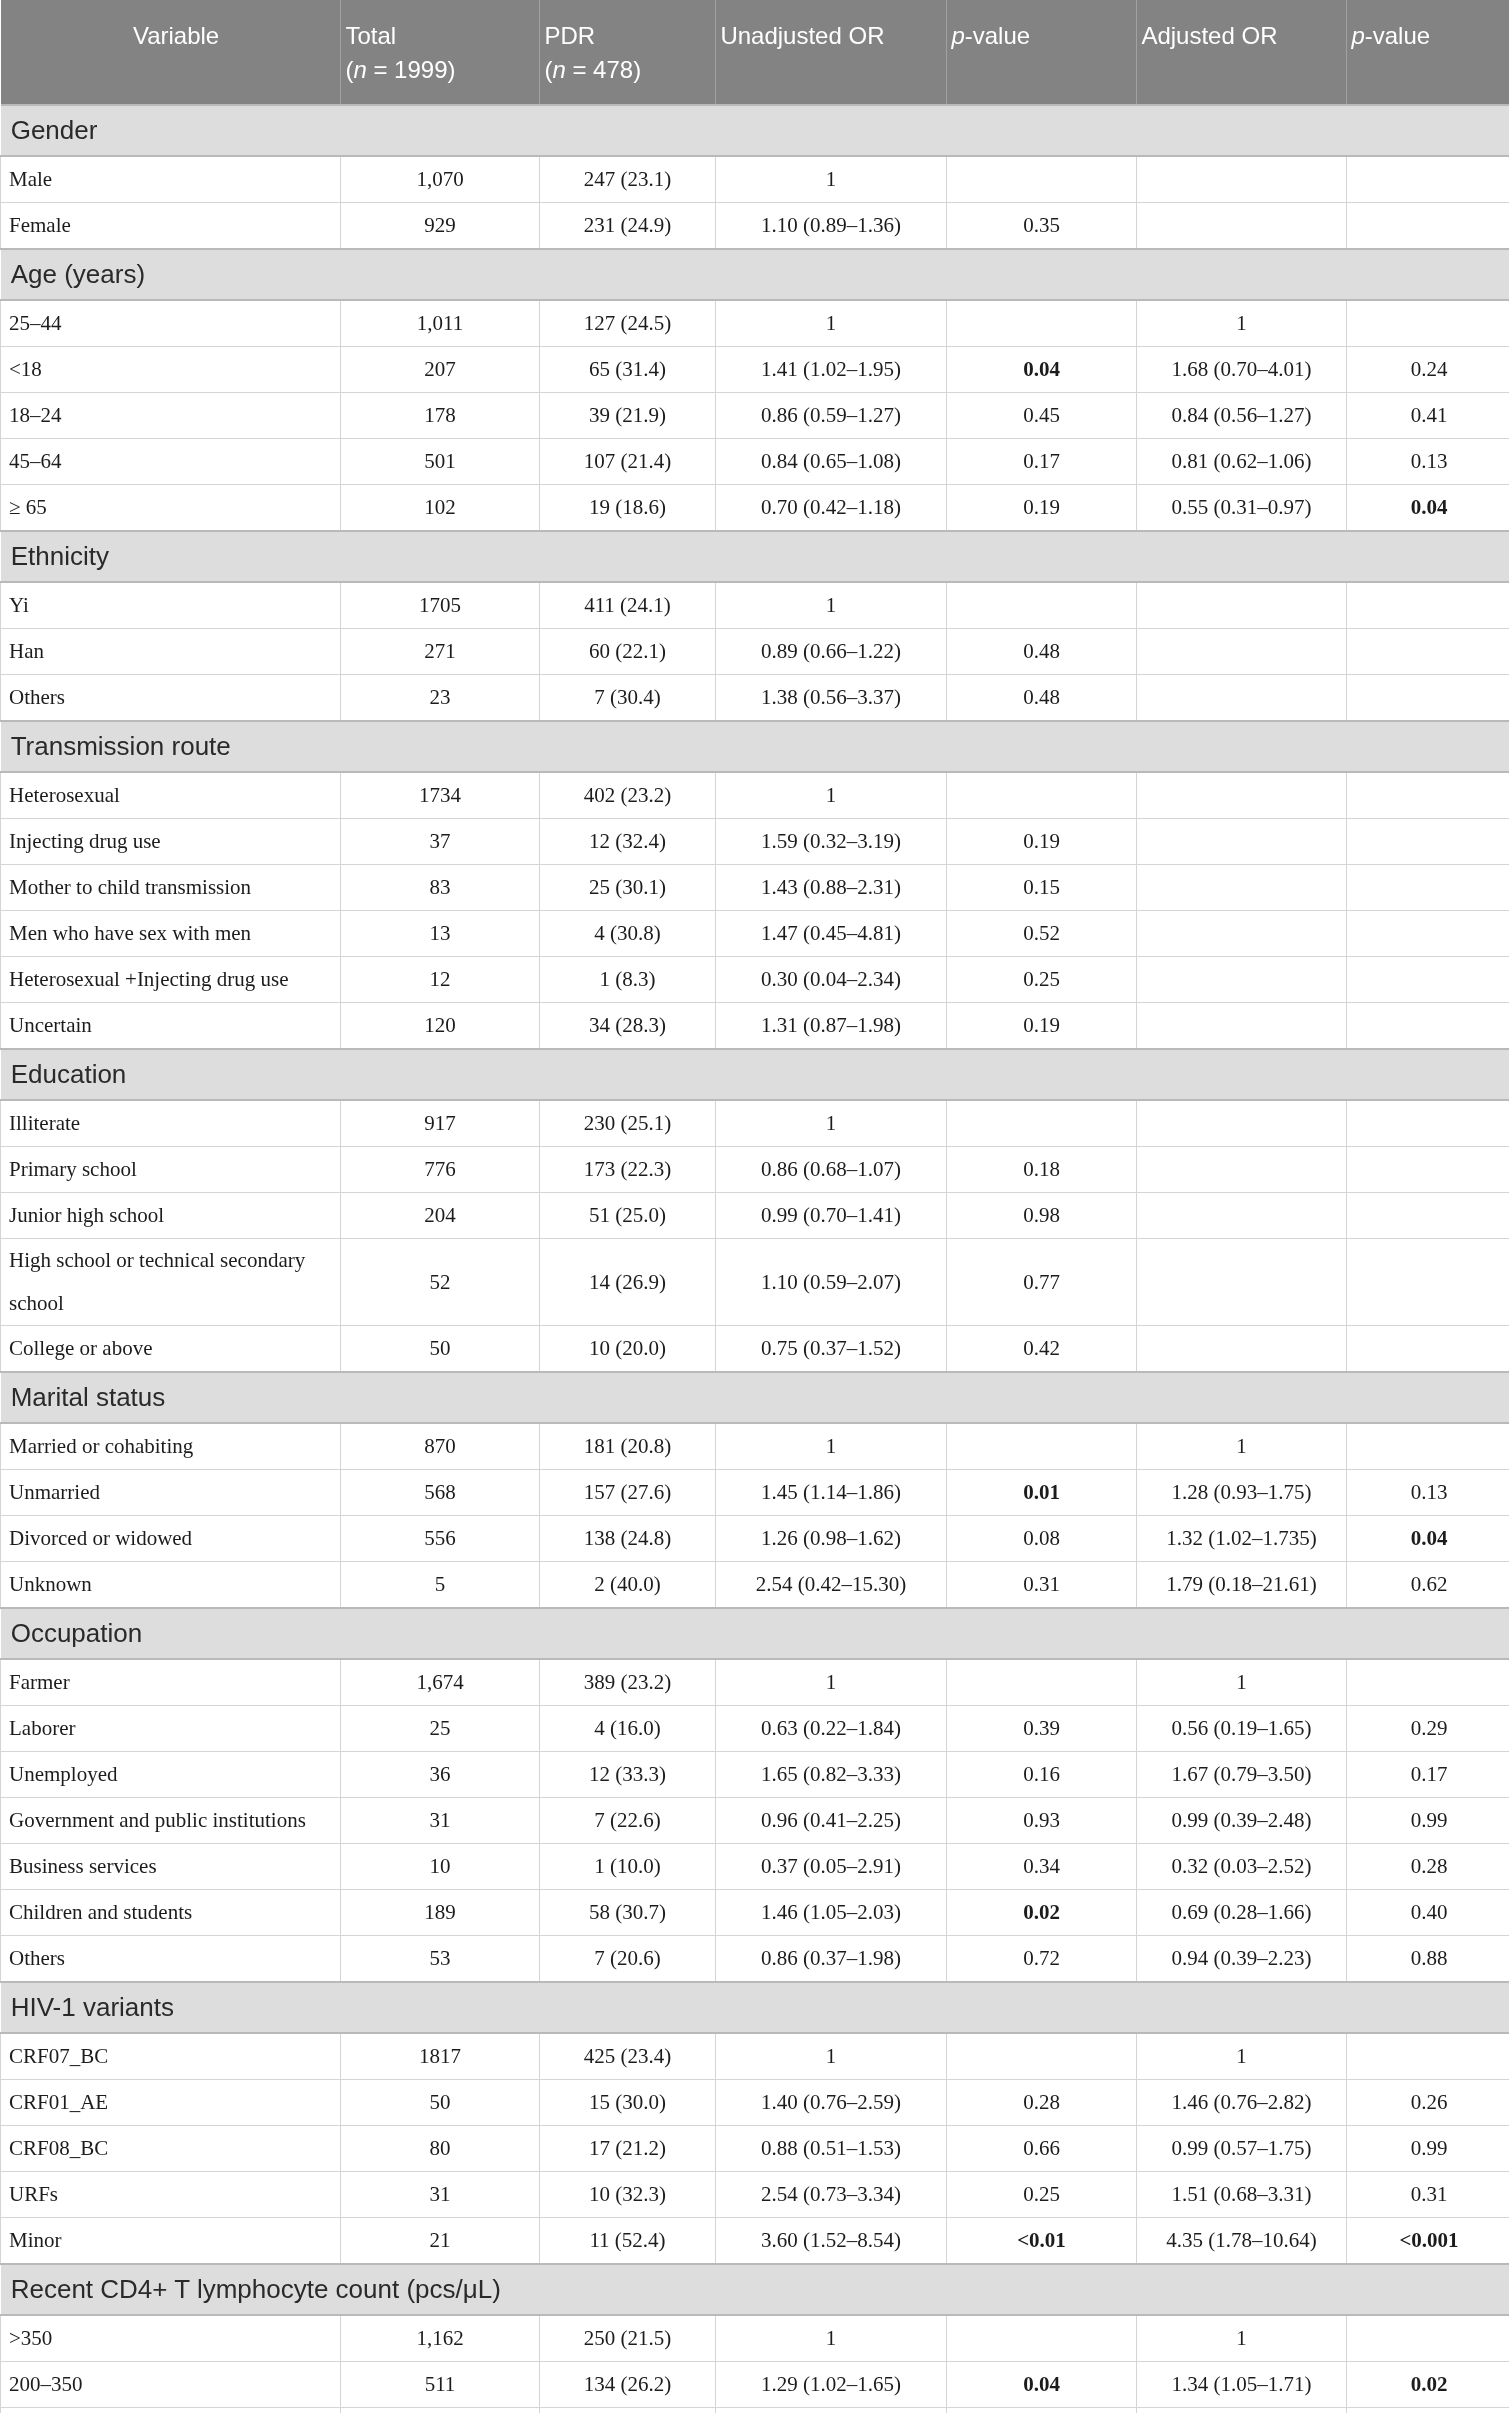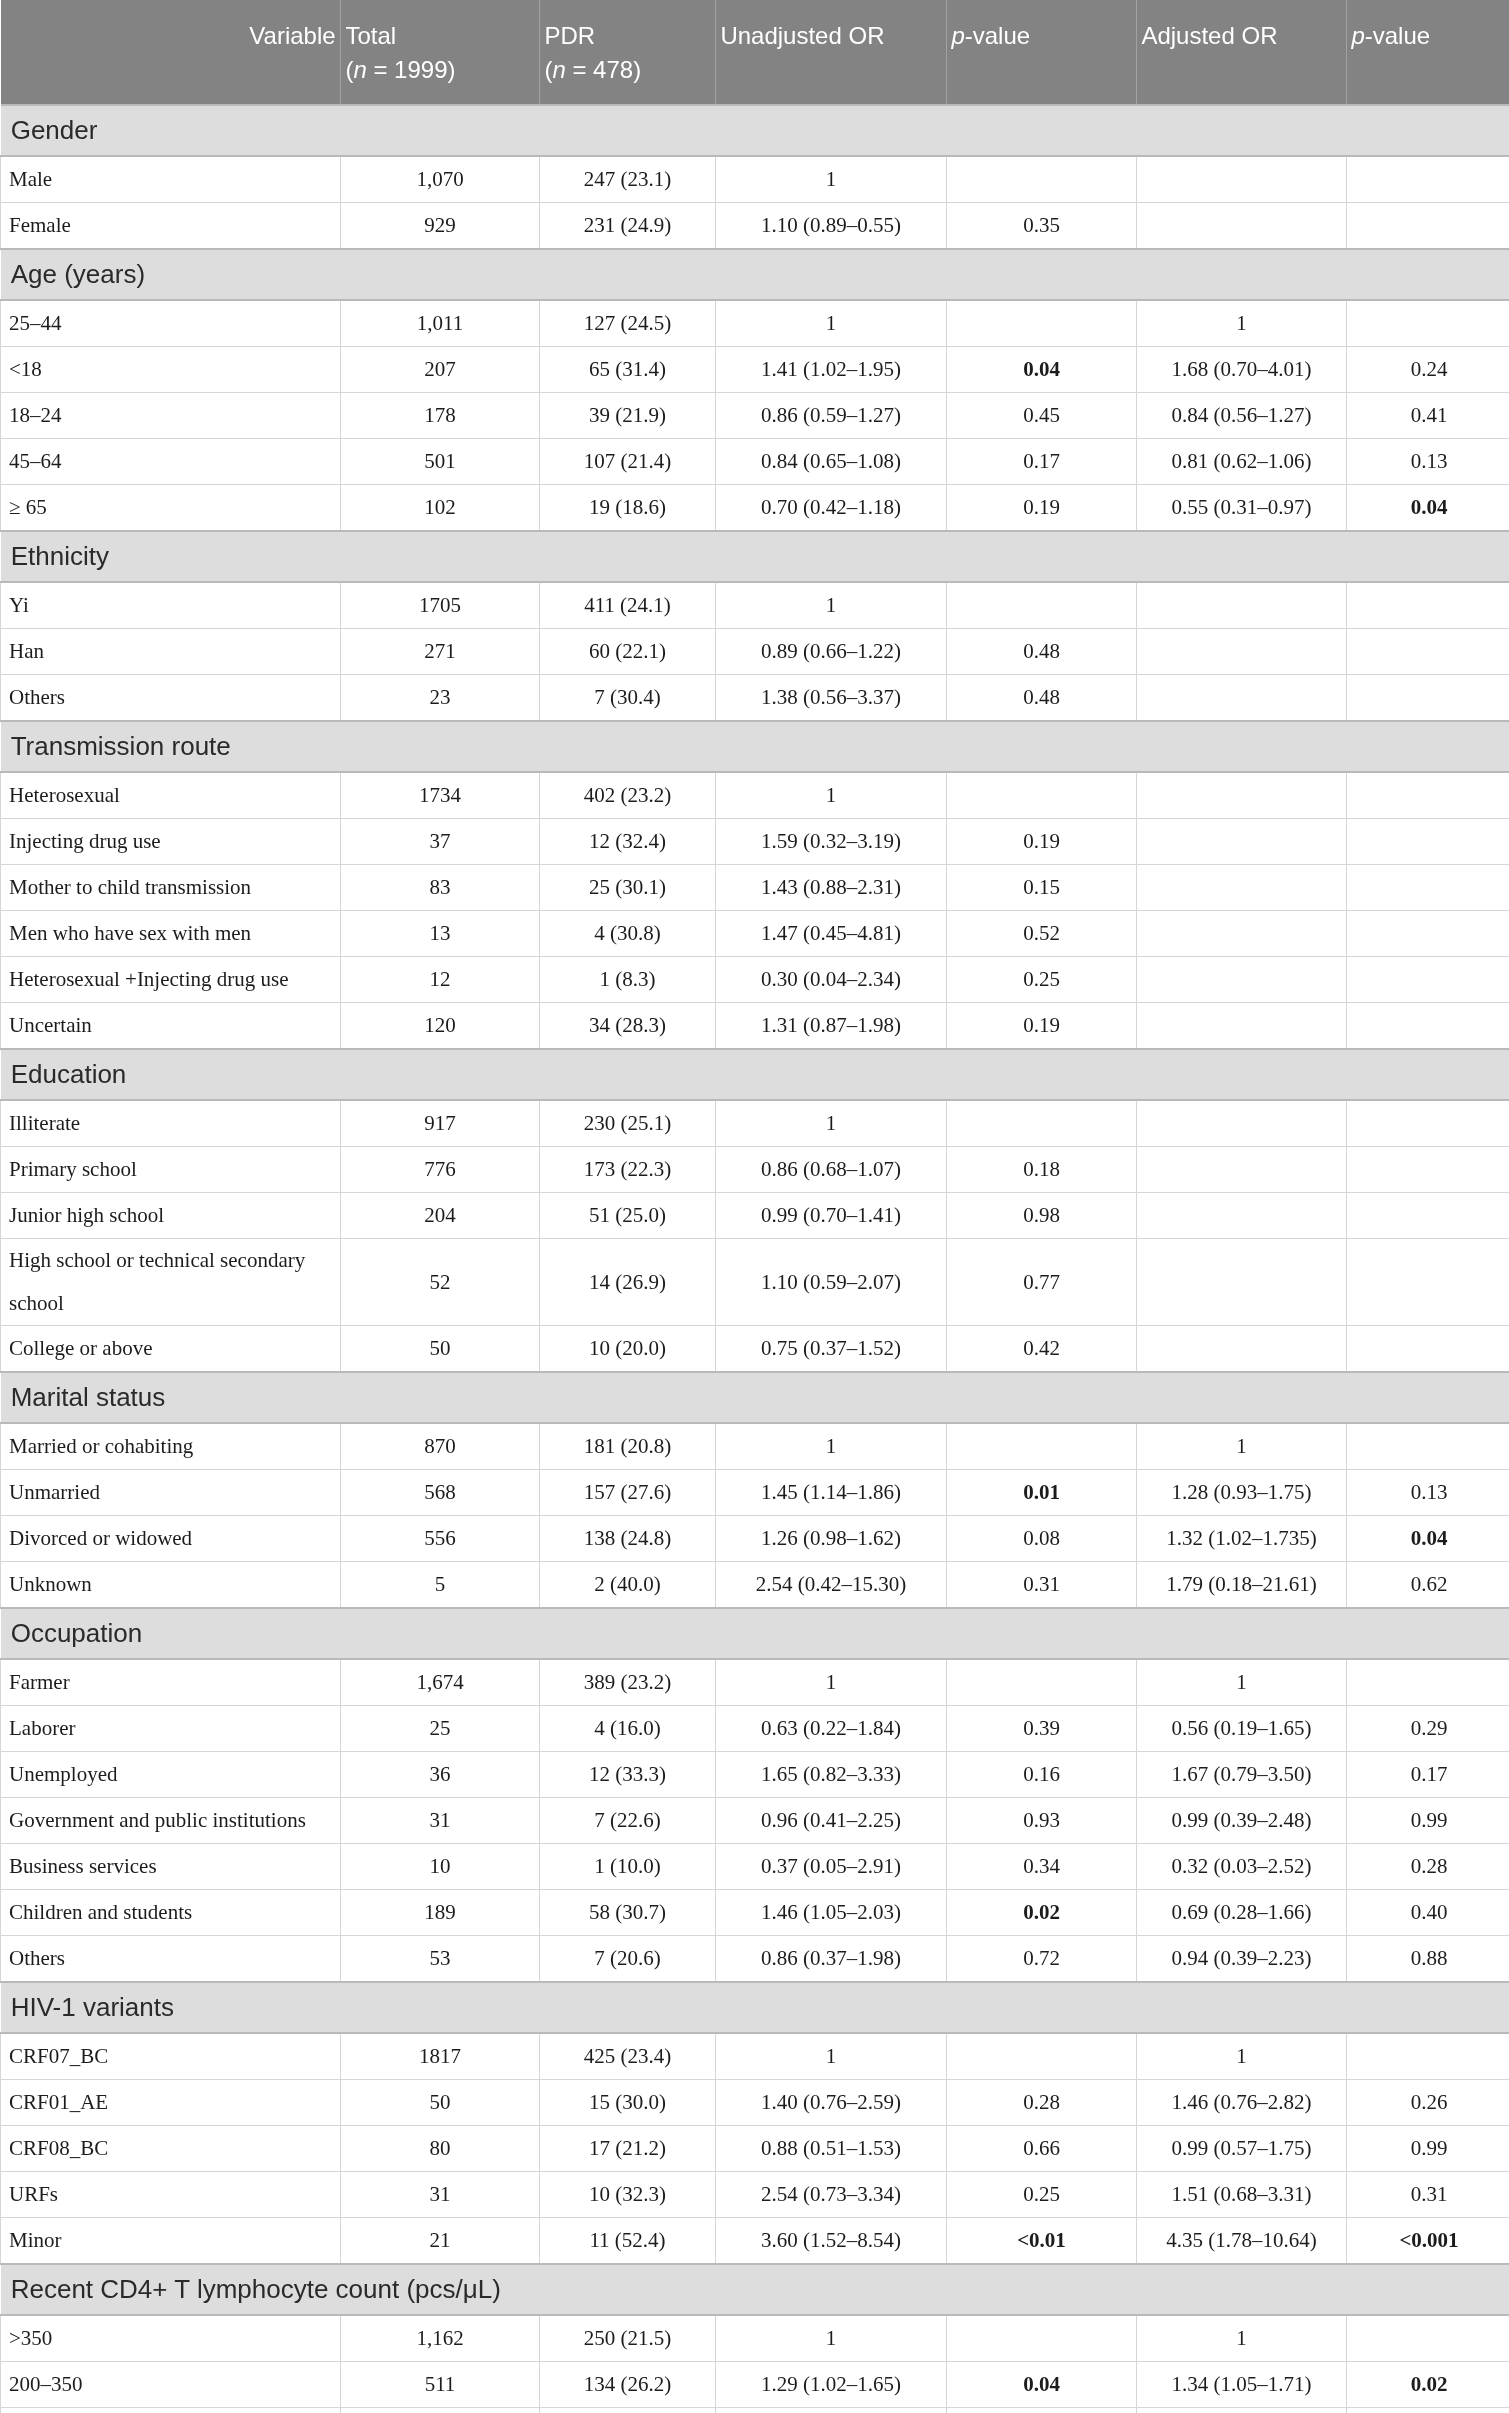--- a/index.html
+++ b/index.html
@@ -24,21 +24,21 @@
     font-family:"Liberation Sans",sans-serif;
     font-weight:normal;
     font-size:24px;
     line-height:34px;
     height:85px;
     vertical-align:top;
     padding:19px 4.4px 0 4.4px;
     text-align:left;
     border-left:1.5px solid var(--header-divider);
   }
-  thead th:first-child{border-left:none;text-align:right;padding-left:16px;}
+  thead th:first-child{border-left:none;text-align:center;padding-left:16px;}
   thead i{font-style:italic;}
 
   
   tr.section td{
     background:var(--section-bg);
     font-family:"Liberation Sans",sans-serif;
     font-size:26px;
     color:#2a2a2a;
     height:47px;
     vertical-align:middle;
@@ -120,21 +120,21 @@
     <td>1</td>
     <td></td>
     <td></td>
     <td></td>
   </tr>
 
   <tr class="data">
     <td>Female</td>
     <td>929</td>
     <td>231 (24.9)</td>
-    <td>1.10 (0.89–0.55)</td>
+    <td>1.10 (0.89–1.36)</td>
     <td>0.35</td>
     <td></td>
     <td></td>
   </tr>
 
   <tr class="section">
     <td colspan="7">Age (years)</td>
   </tr>
 
   <tr class="data">

